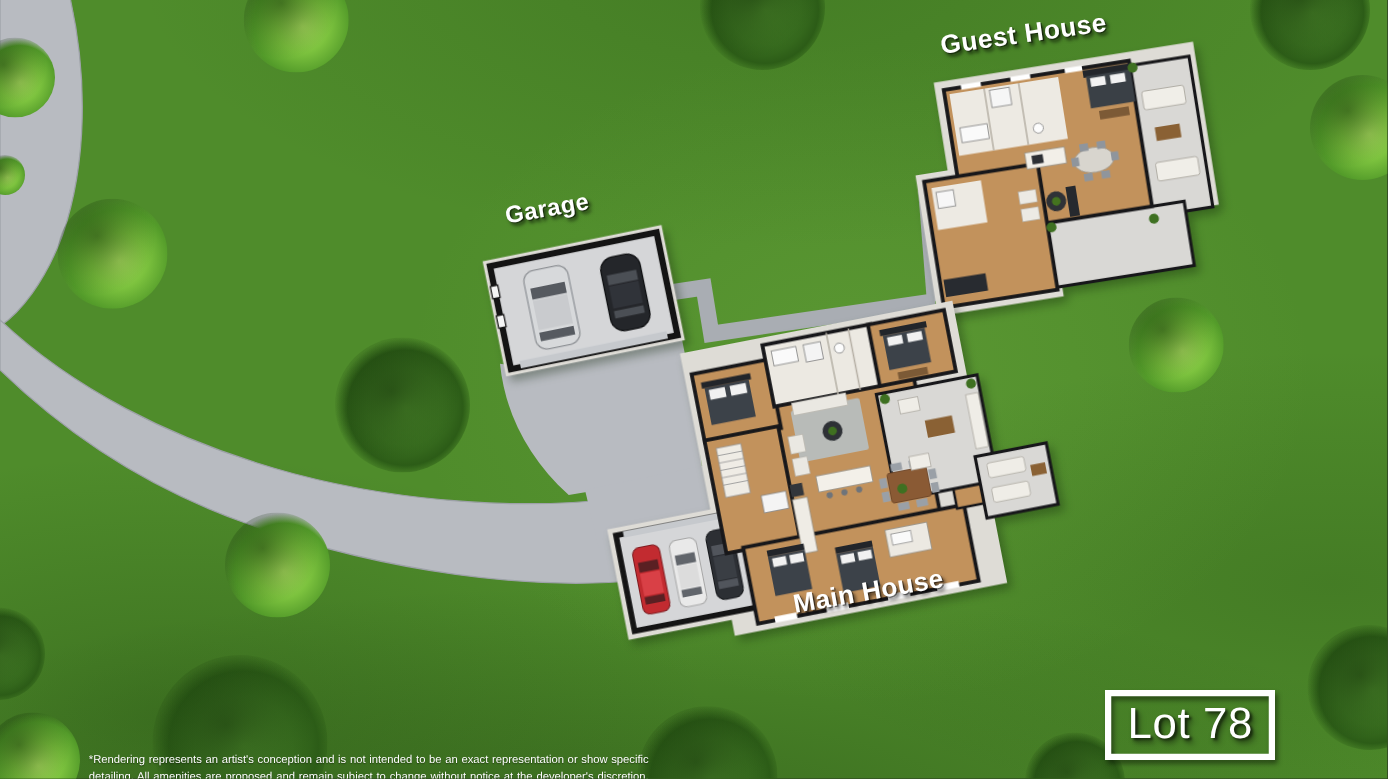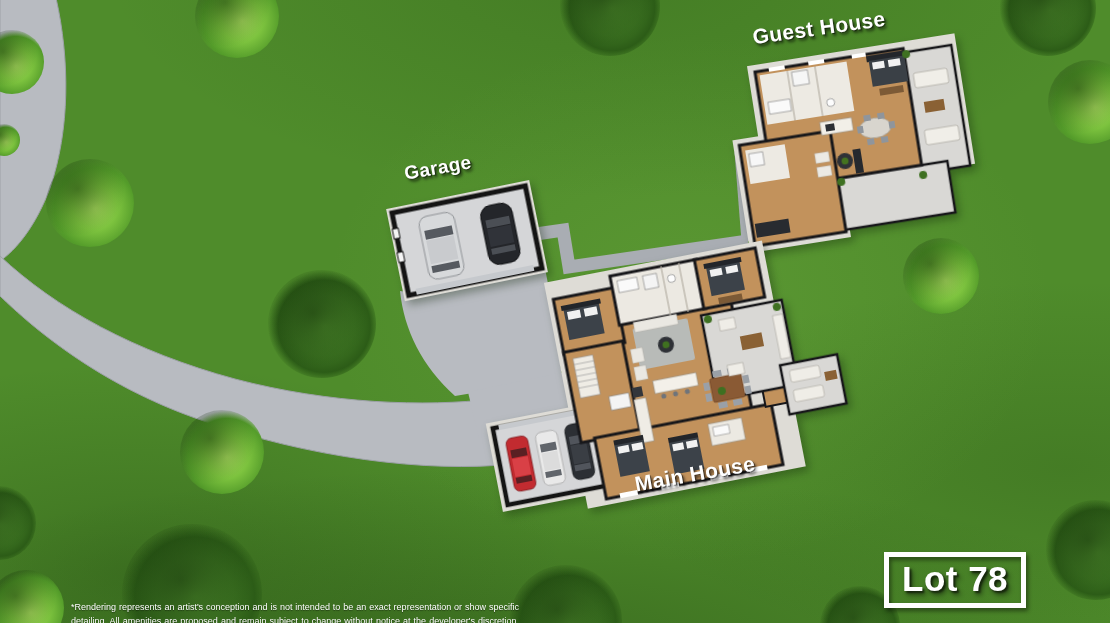--- a/index.html
+++ b/index.html
@@ -25,21 +25,21 @@
       radial-gradient(circle at 52% 52%, #4c8a2b 0%, #3a7020 38%, #2c5c17 58%, rgba(40,85,18,0) 70%);}
   .plan-label{
     position:absolute;color:#fff;font-weight:700;letter-spacing:.4px;white-space:nowrap;
     text-shadow:1px 1px 0 rgba(0,0,0,.45), 2px 3px 3px rgba(0,0,0,.6);
   }
   #guest-house-label{left:752px;top:16px;font-size:21px;transform:rotate(-8deg);}
   #garage-label{left:404px;top:157px;font-size:19px;transform:rotate(-10deg);}
   #main-house-label{left:634px;top:462px;font-size:21px;transform:rotate(-10deg);}
   #lot-badge{
     position:absolute;left:884px;top:552px;border:5px solid #fff;padding:2px 13px 4px;
-    color:#fff;font-size:35px;font-weight:700;letter-spacing:.5px;
+    color:#fff;font-size:35px;font-weight:400;letter-spacing:.5px;
     text-shadow:2px 2px 2px rgba(0,0,0,.55);
     filter:drop-shadow(2px 3px 2px rgba(0,0,0,.45));
   }
   #disclaimer{
     position:absolute;left:71px;top:590px;width:448px;
     color:#fff;font-size:9px;line-height:1.55;font-weight:400;text-align:justify;
     text-shadow:0 1px 1px rgba(0,0,0,.45);
     margin-top:11px;
   }
 </style>

